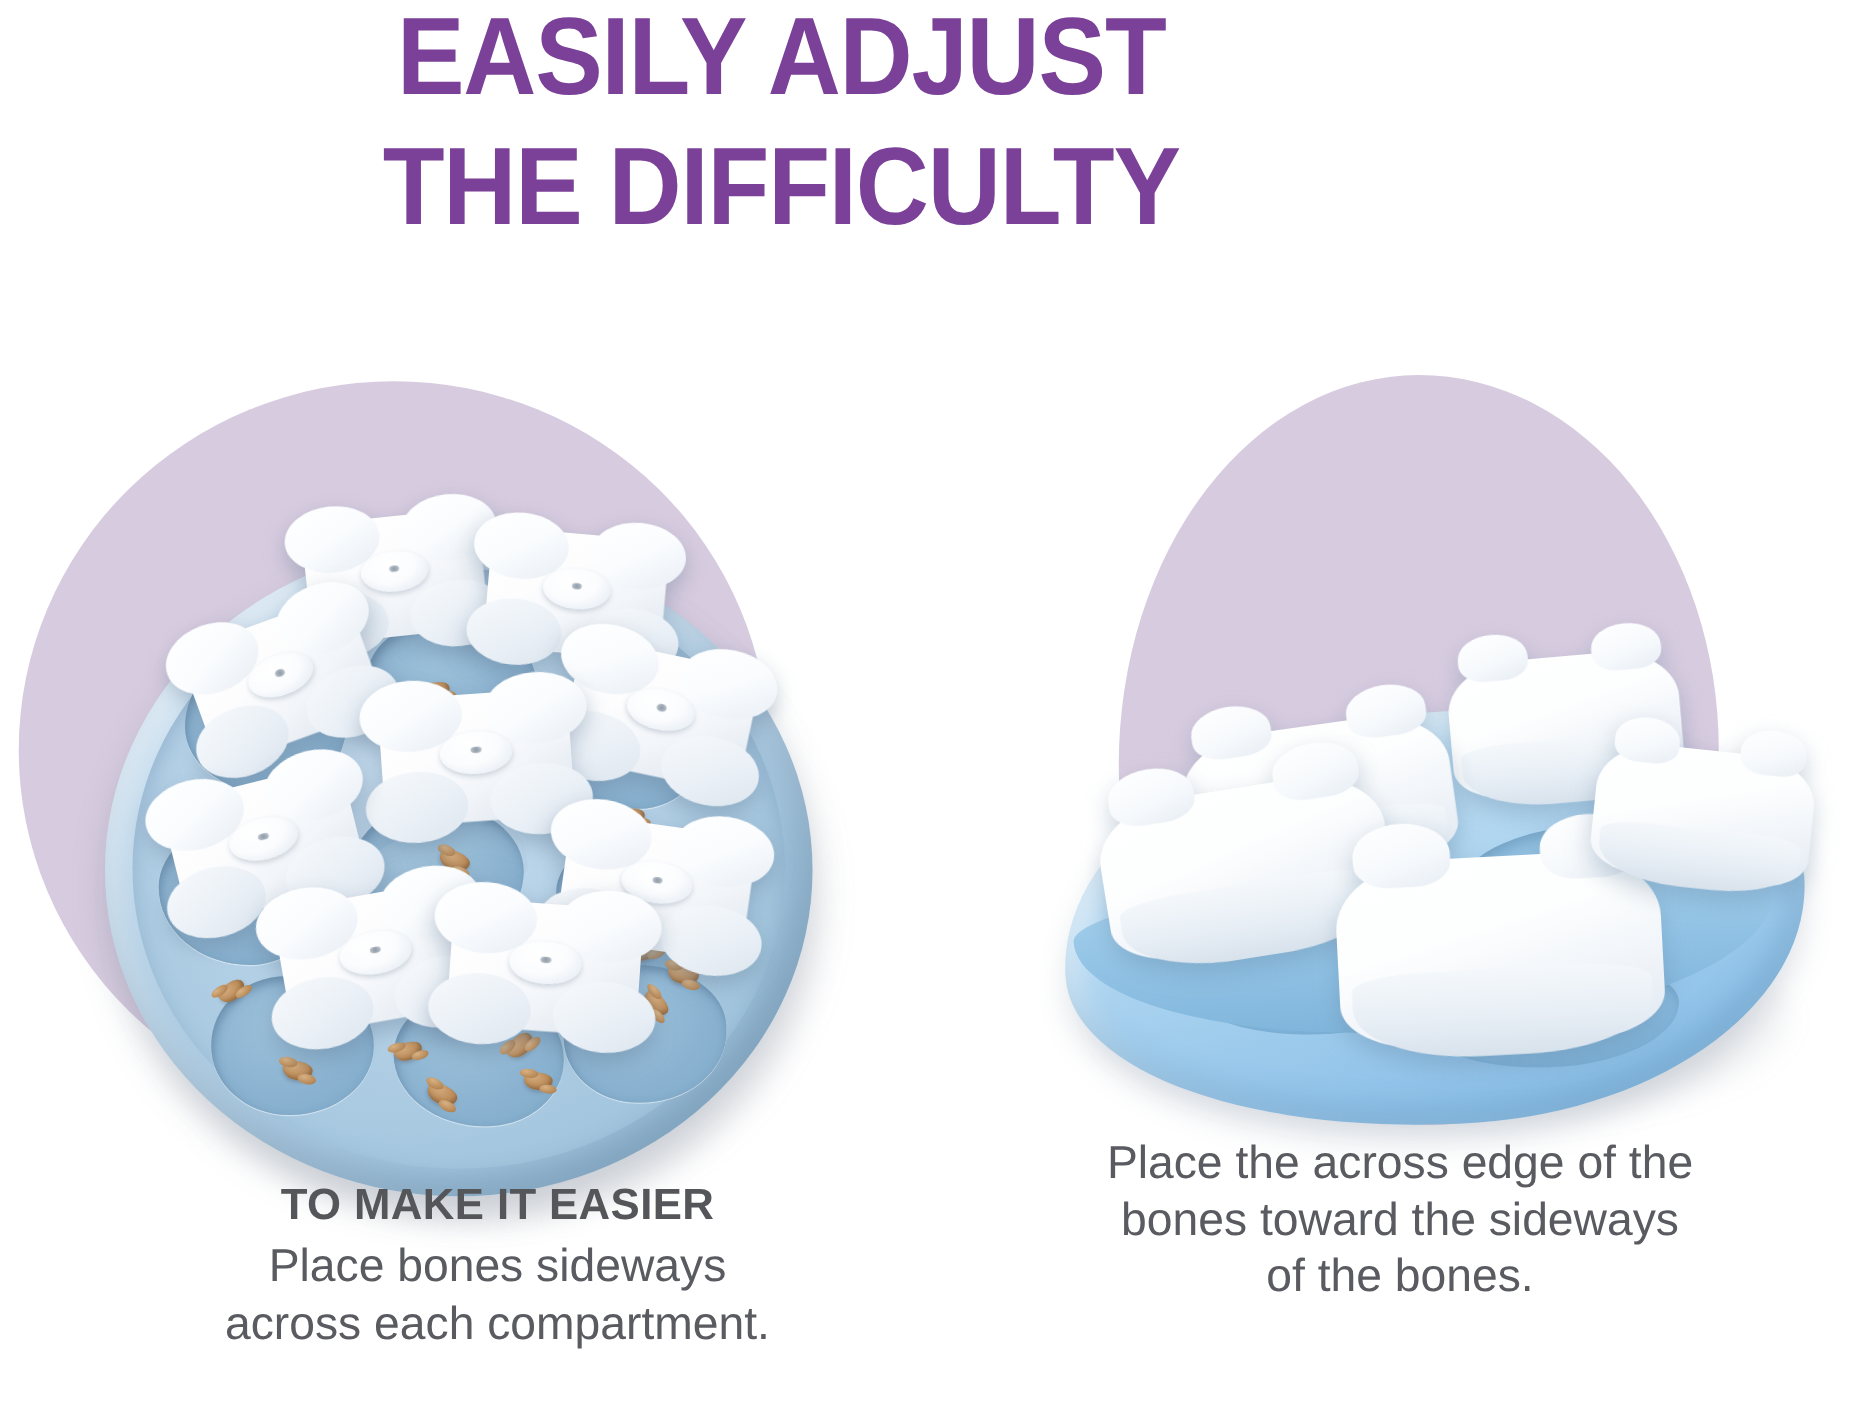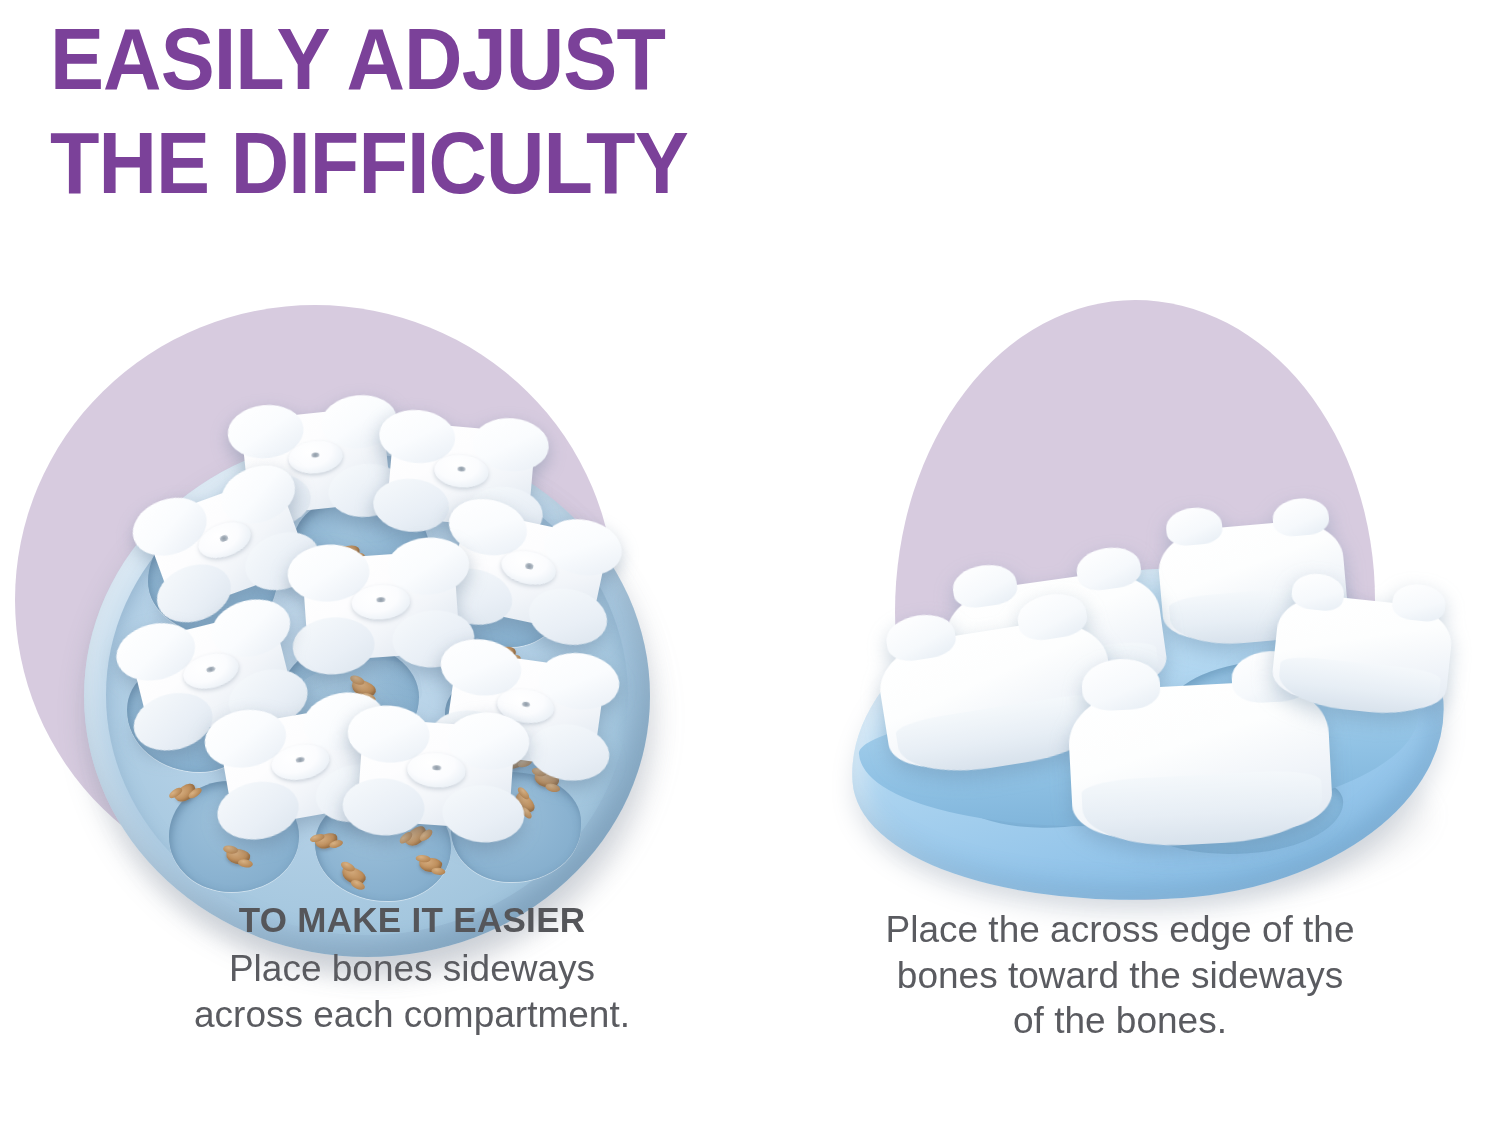--- a/index.html
+++ b/index.html
@@ -7,21 +7,21 @@
     width:1500px; height:1125px;
     background:#ffffff;
     font-family:"Liberation Sans", sans-serif;
     overflow:hidden;
   }
   .page { position:relative; width:1500px; height:1125px; background:#fff; }
 
   
   .title-block {
     position:absolute; left:0; top:0; width:1250px;
-    text-align:left; padding-top:16px;
+    text-align:center; padding-top:2px;
   }
   .title-line {
     display:block;
     color:#7B4199;
     font-weight:700;
     font-size:88px;
     line-height:0.98;
     letter-spacing:-1px;
     transform:scaleX(0.92);
     transform-origin:center;
@@ -189,21 +189,21 @@
   .cu-bone .nub.n2 { right:6%; top:-20%; }
   .cu-bone .face {
     position:absolute; left:4%; bottom:-6%; width:92%; height:46%;
     background:linear-gradient(180deg,#f4f8fb 0%,#e7eef5 55%,#d8e2ec 100%);
     border-radius:24% 24% 42% 42% / 18% 18% 60% 60%;
   }
 
   
   .captions { position:absolute; left:0; top:900px; width:1500px; height:225px; }
   .caption { position:absolute; top:0; text-align:center; }
-  .caption-left  { left:42px;  width:740px; }
+  .caption-left  { left:28px;  width:740px;margin-top:44px; }
   .caption-right { left:770px; width:700px; }
   .cap-head {
     color:#55565A;
     font-weight:700;
     font-size:35px;
     letter-spacing:0.3px;
     line-height:1.12;
     white-space:nowrap;
   }
   .cap-body {

